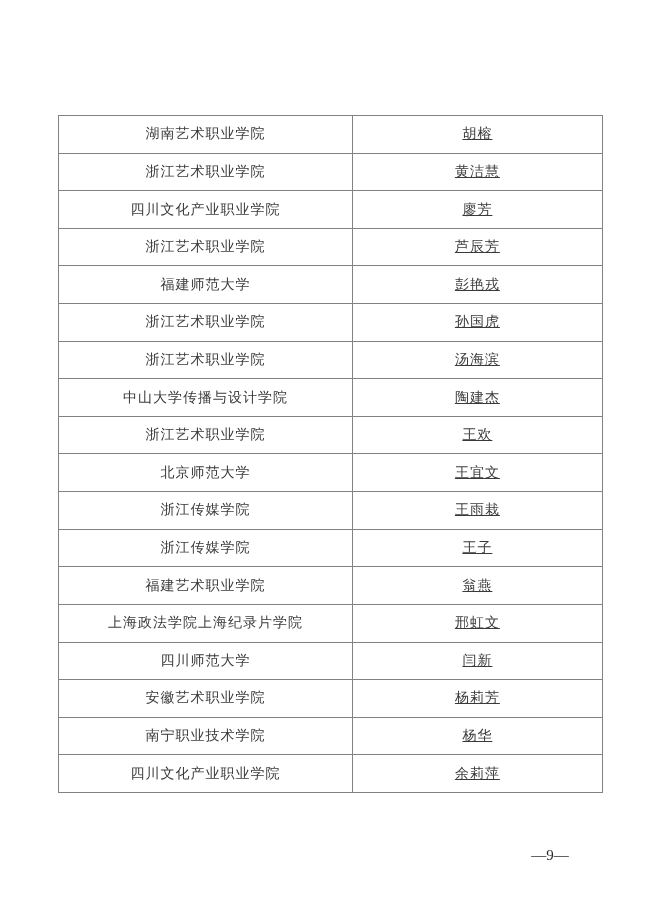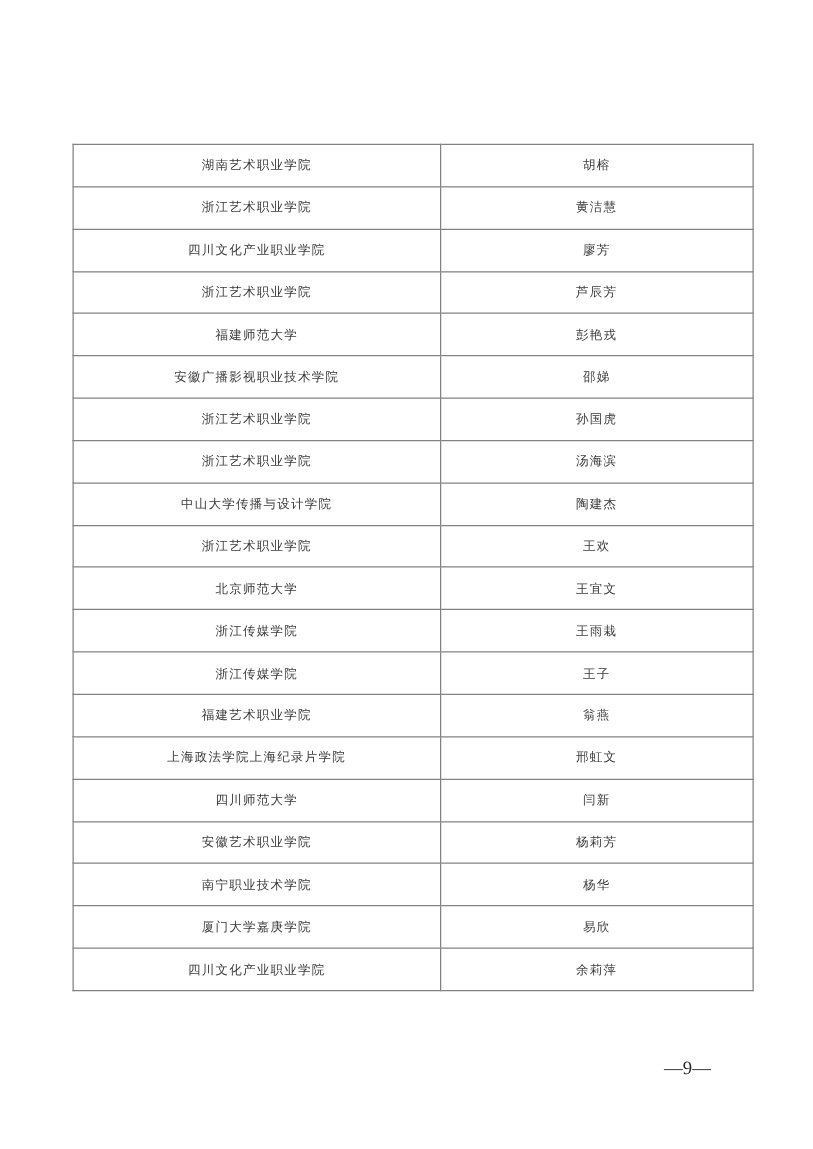--- a/index.html
+++ b/index.html
@@ -23,29 +23,29 @@
     top: 115px;
     width: 545px;
     height: 678px;
     border-collapse: collapse;
     table-layout: fixed;
   }
   table.roster td {
     border: 1px solid #828282;
     text-align: center;
     vertical-align: middle;
-    font-size: 10px;
+    font-size: 14px;
     letter-spacing: 1px;
     color: #3a3a3a;
     height: 28.25px;
     white-space: nowrap;
     overflow: hidden;
   }
   td.inst { width: 54%; }
-  td.name { width: 46%; }
+  td.name { width: 46%; text-decoration: underline; }
   .page-number {
     position: absolute;
     left: 505px;
     top: 847px;
     width: 90px;
     text-align: center;
     font-size: 15px;
     color: #2a2a2a;
     letter-spacing: 0px;
   }
@@ -79,24 +79,20 @@
         <tr>
           <td class="inst">浙江艺术职业学院</td>
           <td class="name">芦辰芳</td>
         </tr>
 
         <tr>
           <td class="inst">福建师范大学</td>
           <td class="name">彭艳戎</td>
         </tr>
 
-        <tr>
-          <td class="inst">安徽广播影视职业技术学院</td>
-          <td class="name">邵娣</td>
-        </tr>
 
         <tr>
           <td class="inst">浙江艺术职业学院</td>
           <td class="name">孙国虎</td>
         </tr>
 
         <tr>
           <td class="inst">浙江艺术职业学院</td>
           <td class="name">汤海滨</td>
         </tr>
@@ -145,24 +141,20 @@
         <tr>
           <td class="inst">安徽艺术职业学院</td>
           <td class="name">杨莉芳</td>
         </tr>
 
         <tr>
           <td class="inst">南宁职业技术学院</td>
           <td class="name">杨华</td>
         </tr>
 
-        <tr>
-          <td class="inst">厦门大学嘉庚学院</td>
-          <td class="name">易欣</td>
-        </tr>
 
         <tr>
           <td class="inst">四川文化产业职业学院</td>
           <td class="name">余莉萍</td>
         </tr>
       </tbody>
   </table>
 
   <div class="page-number">—9—</div>
 

